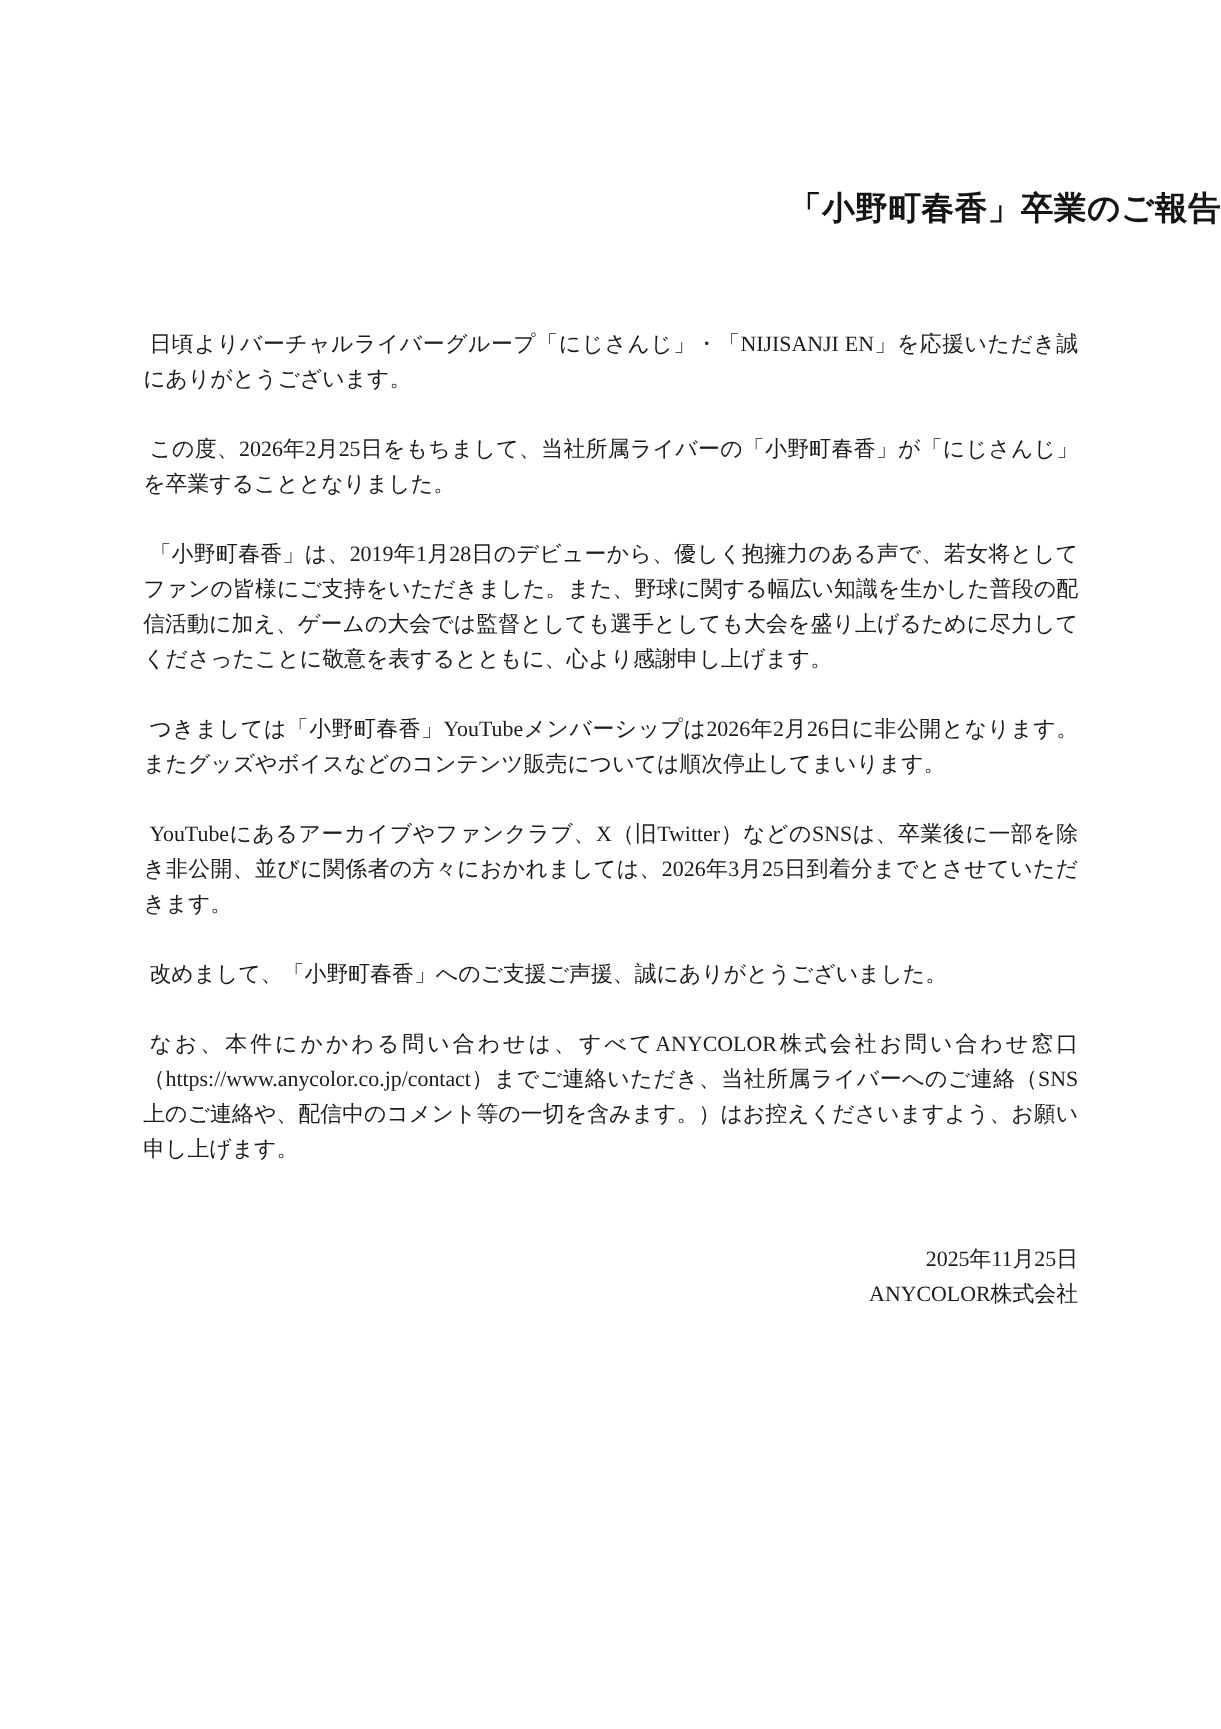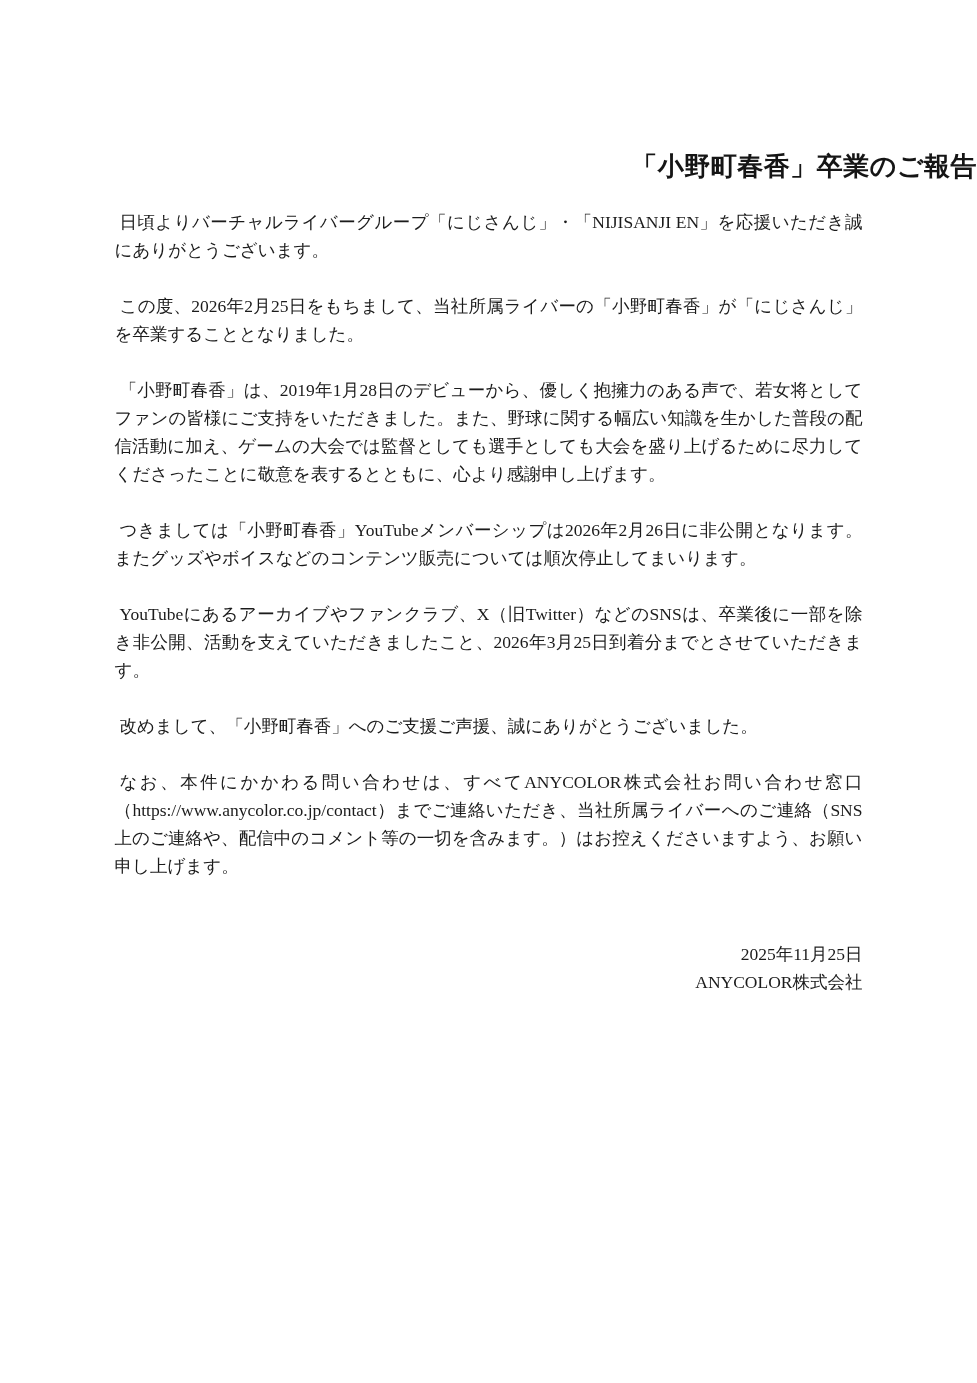--- a/index.html
+++ b/index.html
@@ -21,21 +21,21 @@
     padding-top: 152px;
     text-align: right;
     font-size: 26px;
     line-height: 30px;
     font-weight: 700;
     letter-spacing: 0.5px;
     color: #151515;
   }
   .doc-body {
     width: 748px;
-    margin: 26px auto 0 auto;
+    margin: 79px auto 0 auto;
   }
   .doc-body p {
     margin: 28px 0 0 0;
     font-size: 17.5px;
     line-height: 28px;
     text-align: justify;
     text-justify: inter-ideograph;
     text-indent: 5px;
     word-break: break-word;
   }
@@ -58,21 +58,21 @@
 
 <div class="page">
 
   <h1 class="doc-title">「小野町春香」卒業のご報告</h1>
 
   <div class="doc-body">
     <p>日頃よりバーチャルライバーグループ「にじさんじ」・「NIJISANJI EN」を応援いただき誠にありがとうございます。</p>
     <p>この度、2026年2月25日をもちまして、当社所属ライバーの「小野町春香」が「にじさんじ」を卒業することとなりました。</p>
     <p>「小野町春香」は、2019年1月28日のデビューから、優しく抱擁力のある声で、若女将としてファンの皆様にご支持をいただきました。また、野球に関する幅広い知識を生かした普段の配信活動に加え、ゲームの大会では監督としても選手としても大会を盛り上げるために尽力してくださったことに敬意を表するとともに、心より感謝申し上げます。</p>
     <p>つきましては「小野町春香」YouTubeメンバーシップは2026年2月26日に非公開となります。またグッズやボイスなどのコンテンツ販売については順次停止してまいります。</p>
-    <p>YouTubeにあるアーカイブやファンクラブ、X（旧Twitter）などのSNSは、卒業後に一部を除き非公開、活動を支えていただきましたこと、2026年3月25日到着分までとさせていただきます。</p>
+    <p>YouTubeにあるアーカイブやファンクラブ、X（旧Twitter）などのSNSは、卒業後に一部を除き非公開、並びに関係者の方々におかれましては、2026年3月25日到着分までとさせていただきます。</p>
     <p>改めまして、「小野町春香」へのご支援ご声援、誠にありがとうございました。</p>
     <p>なお、本件にかかわる問い合わせは、すべてANYCOLOR株式会社お問い合わせ窓口（https://www.anycolor.co.jp/contact）までご連絡いただき、当社所属ライバーへのご連絡（SNS上のご連絡や、配信中のコメント等の一切を含みます。）はお控えくださいますよう、お願い申し上げます。</p>
   </div>
 
   <div class="signoff">
     <div>2025年11月25日</div>
     <div>ANYCOLOR株式会社</div>
   </div>
 
 </div>

